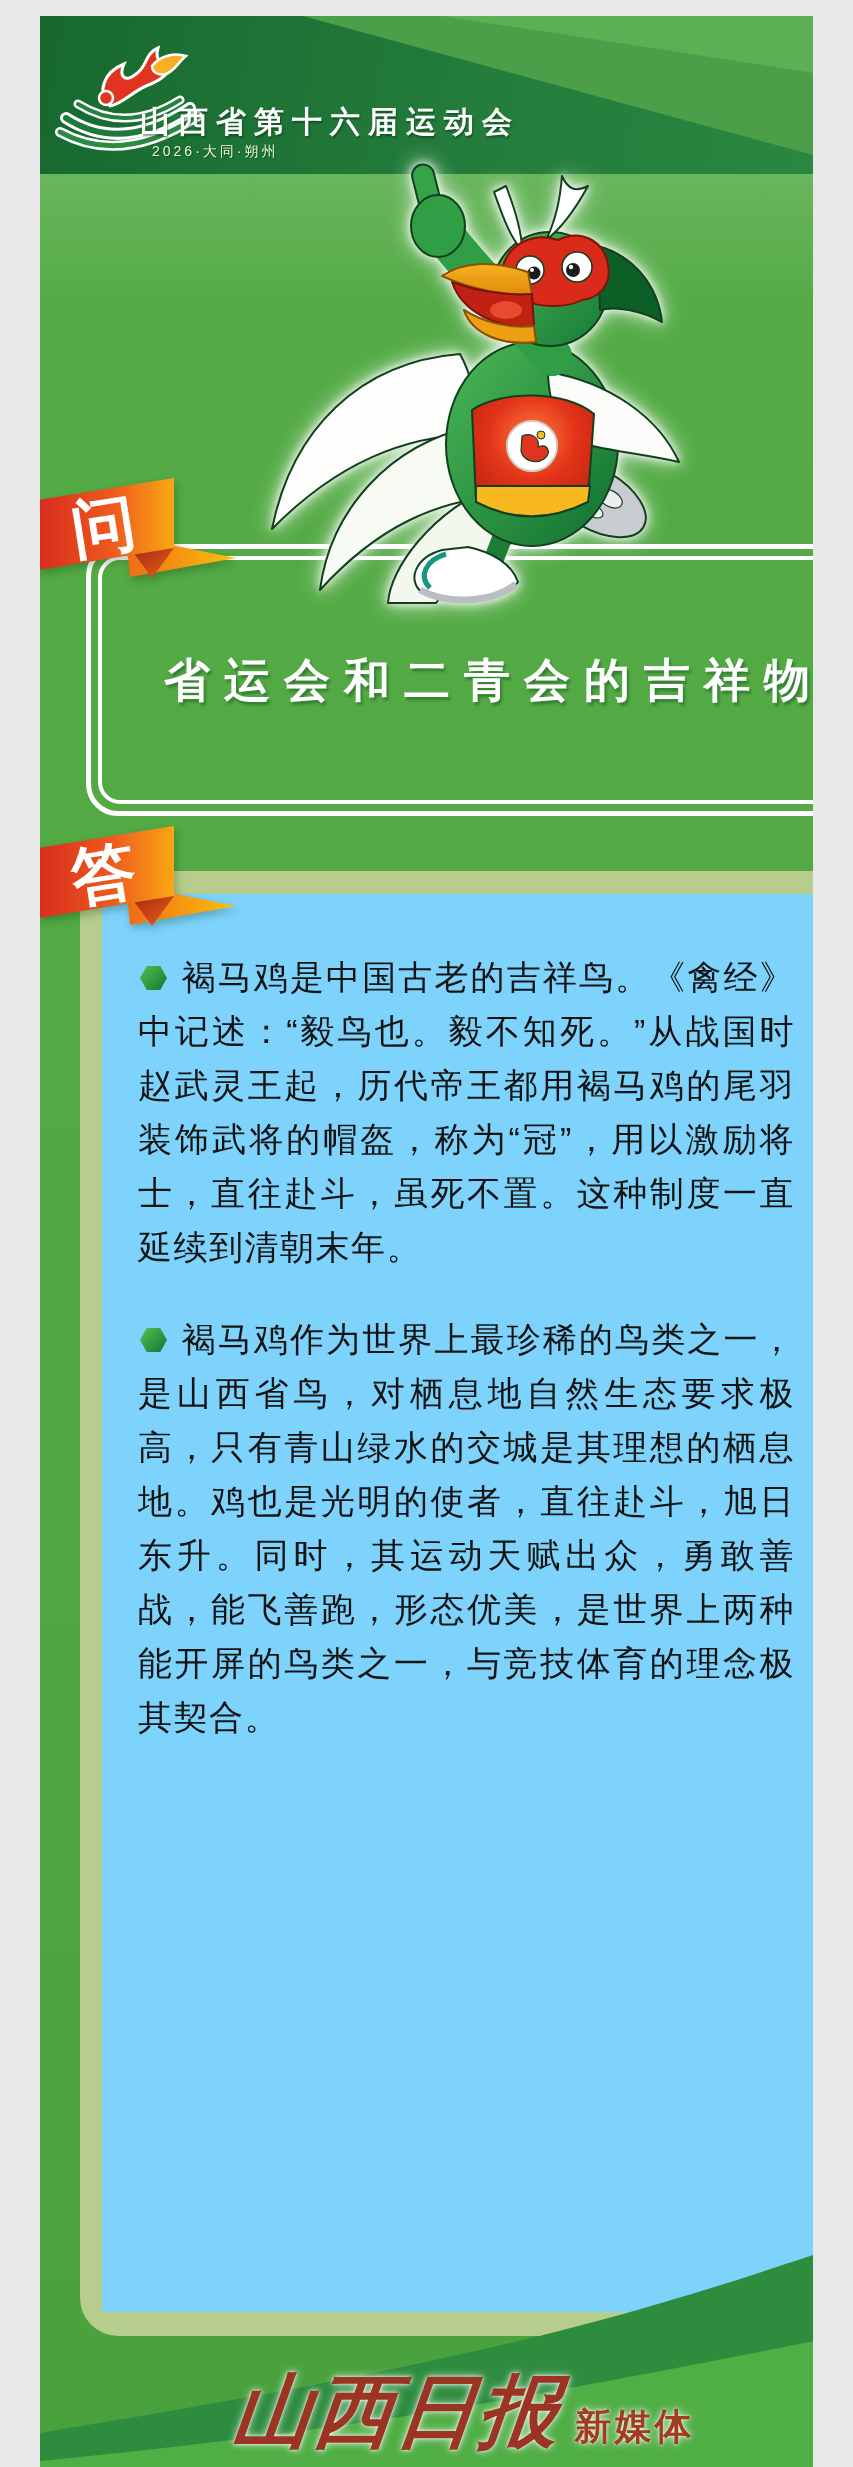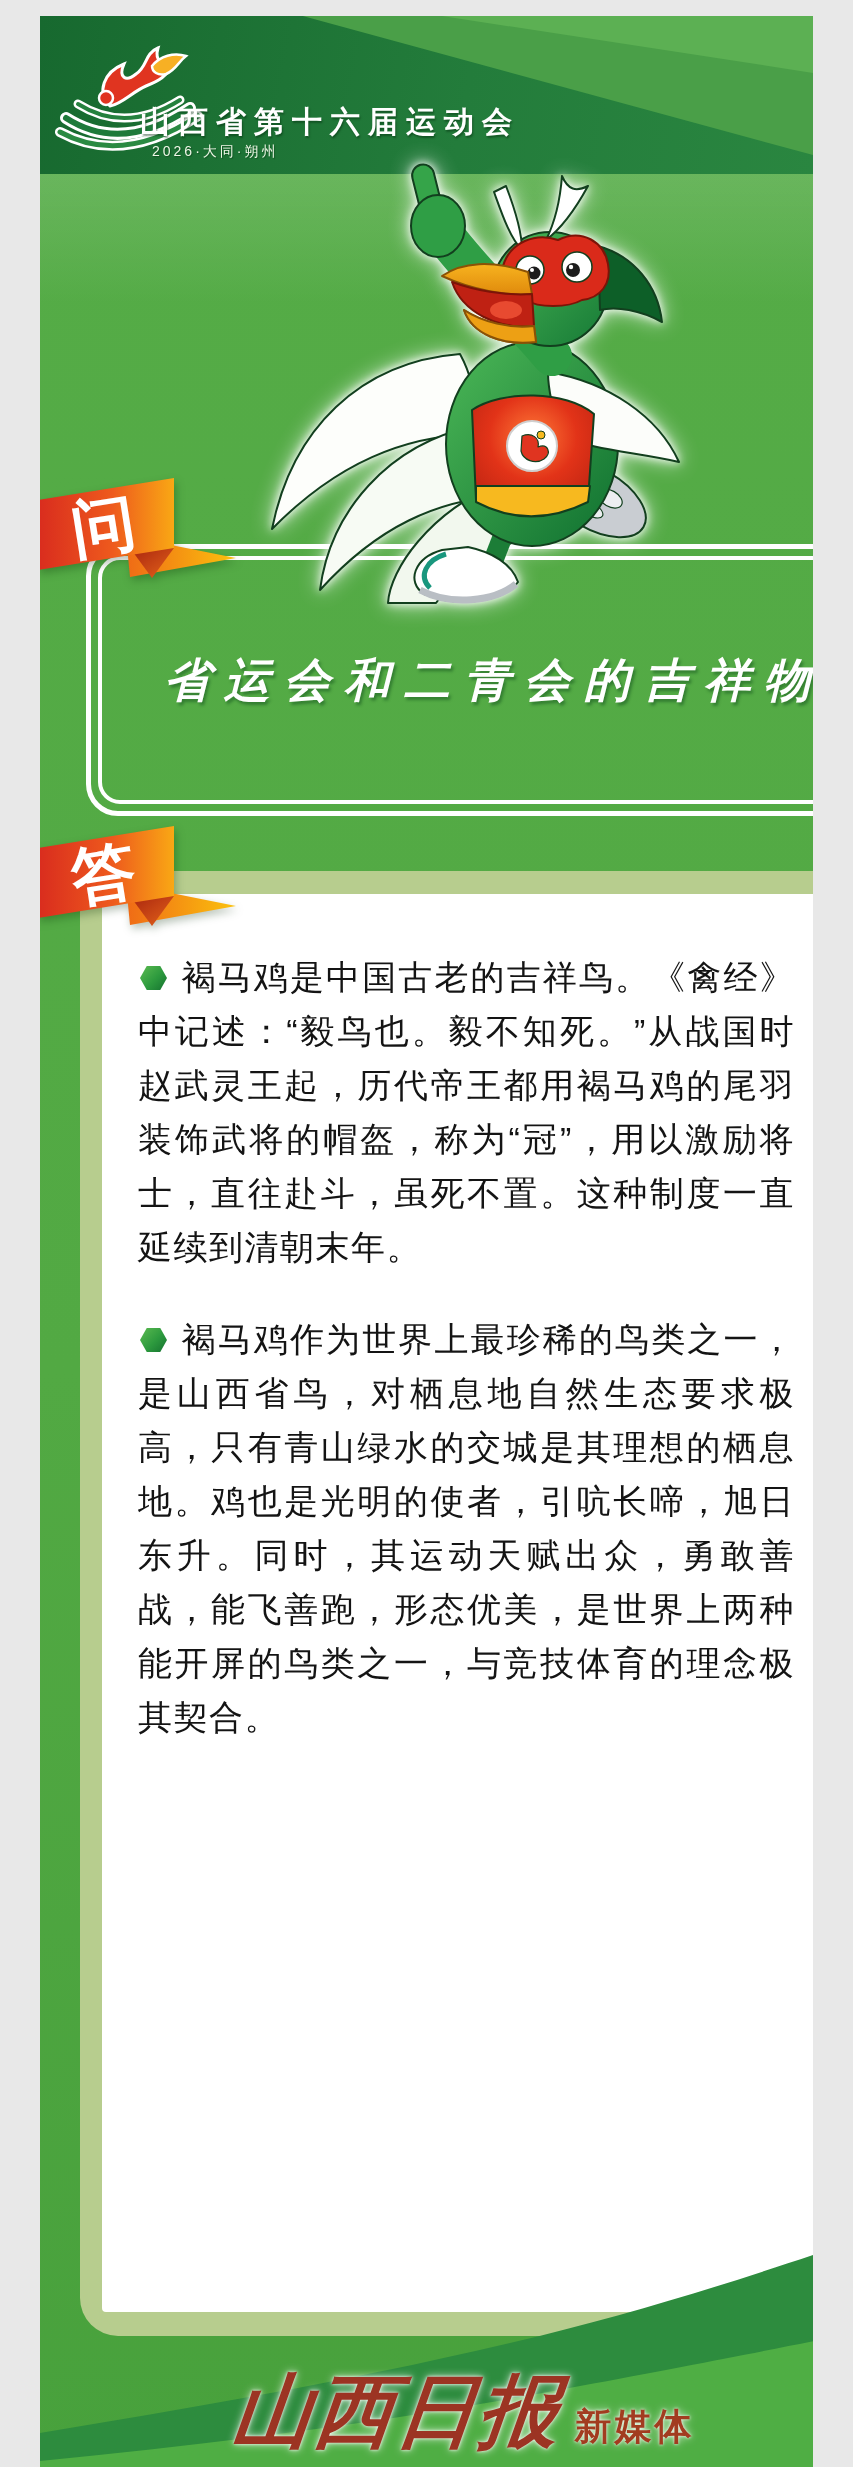--- a/index.html
+++ b/index.html
@@ -26,27 +26,27 @@
   
   .ribbon{position:absolute;left:-2px;width:205px;height:115px;z-index:7;
     filter:drop-shadow(2px 4px 4px rgba(0,40,0,.28));}
   .ribbon.q{top:458px;}
   .ribbon.a{top:806px;}
   .ribbon text{font-family:"Liberation Sans",sans-serif;}
   
   .qbox{position:absolute;left:46px;top:528px;width:766px;height:272px;
     border:5px solid #fff;border-radius:32px;z-index:3;box-sizing:border-box;}
   .qbox-inner{position:absolute;inset:7px;border:4px solid #fff;border-radius:22px;
-    display:flex;flex-direction:column;justify-content:center;row-gap:20px;padding-left:62px;font-style:italic;}
+    display:flex;flex-direction:column;justify-content:center;row-gap:20px;padding-left:62px;}
   .qline{font-size:46px;font-weight:900;color:#ffffff;letter-spacing:14px;line-height:1.1;
     text-shadow:2px 3px 3px rgba(10,70,25,.45);}
   
   .apanel{position:absolute;left:40px;top:855px;width:783px;height:1465px;
     background:#b7cd8e;border-radius:38px;z-index:2;}
-  .acard{position:absolute;left:22px;top:23px;right:22px;bottom:24px;background:#ffffff;border-radius:4px;}
+  .acard{position:absolute;left:22px;top:23px;right:22px;bottom:24px;background:#7dd3fc;border-radius:4px;}
   .abody{position:absolute;inset:0;padding:56px 46px 0 36px;font-size:34px;line-height:54px;
     letter-spacing:1.5px;color:#141414;text-align:justify;overflow:hidden;}
   p.para{margin:0 0 38px 0;}
   .hex{display:inline-block;width:27px;height:24px;margin:0 14px 0 2px;vertical-align:-1px;
     background:linear-gradient(135deg,#5cbb51 0%,#2d9a3e 55%,#157230 100%);
     clip-path:polygon(25% 0,75% 0,100% 50%,75% 100%,25% 100%,0 50%);}
   
   .waves{position:absolute;left:0;bottom:0;width:853px;height:280px;z-index:8;}
   .brand{position:absolute;bottom:34px;left:50%;transform:translateX(-42%);
     display:flex;align-items:flex-end;gap:14px;z-index:10;white-space:nowrap;}
@@ -203,21 +203,21 @@
     <polygon points="88,62 198,84 92,103" fill="url(#aArrow)"></polygon>
     <polygon points="92,74 136,74 114,104" fill="url(#aFold)"></polygon>
     <polygon points="0,26 136,4 136,74 0,96" fill="url(#aBand)"></polygon>
     <text x="66" y="74" text-anchor="middle" transform="rotate(-9 66 56)" font-size="64" font-weight="900" fill="#ffffff">答</text>
   </svg>
 
   <div class="apanel">
     <div class="acard">
       <div class="abody">
         <p class="para"><span class="hex"></span><span>褐马鸡是中国古老的吉祥鸟。《禽经》中记述：“毅鸟也。毅不知死。”从战国时赵武灵王起，历代帝王都用褐马鸡的尾羽装饰武将的帽盔，称为“冠”，用以激励将士，直往赴斗，虽死不置。这种制度一直延续到清朝末年。</span></p>
-        <p class="para"><span class="hex"></span><span>褐马鸡作为世界上最珍稀的鸟类之一，是山西省鸟，对栖息地自然生态要求极高，只有青山绿水的交城是其理想的栖息地。鸡也是光明的使者，引吭长啼，旭日东升。同时，其运动天赋出众，勇敢善战，能飞善跑，形态优美，是世界上两种能开屏的鸟类之一，与竞技体育的理念极其契合。</span></p>
+        <p class="para"><span class="hex"></span><span>褐马鸡作为世界上最珍稀的鸟类之一，是山西省鸟，对栖息地自然生态要求极高，只有青山绿水的交城是其理想的栖息地。鸡也是光明的使者，直往赴斗，旭日东升。同时，其运动天赋出众，勇敢善战，能飞善跑，形态优美，是世界上两种能开屏的鸟类之一，与竞技体育的理念极其契合。</span></p>
       </div>
     </div>
   </div>
 
   <svg class="waves" viewBox="0 0 853 280" preserveAspectRatio="none">
     <path d="M0,230 C150,205 300,180 470,140 C620,105 750,60 853,25 L853,280 L0,280 Z" fill="#2d8c3e"></path>
     <path d="M0,258 C180,240 360,218 540,183 C690,155 790,135 853,122 L853,280 L0,280 Z" fill="#4fae44"></path>
   </svg>
 
   <div class="brand">

